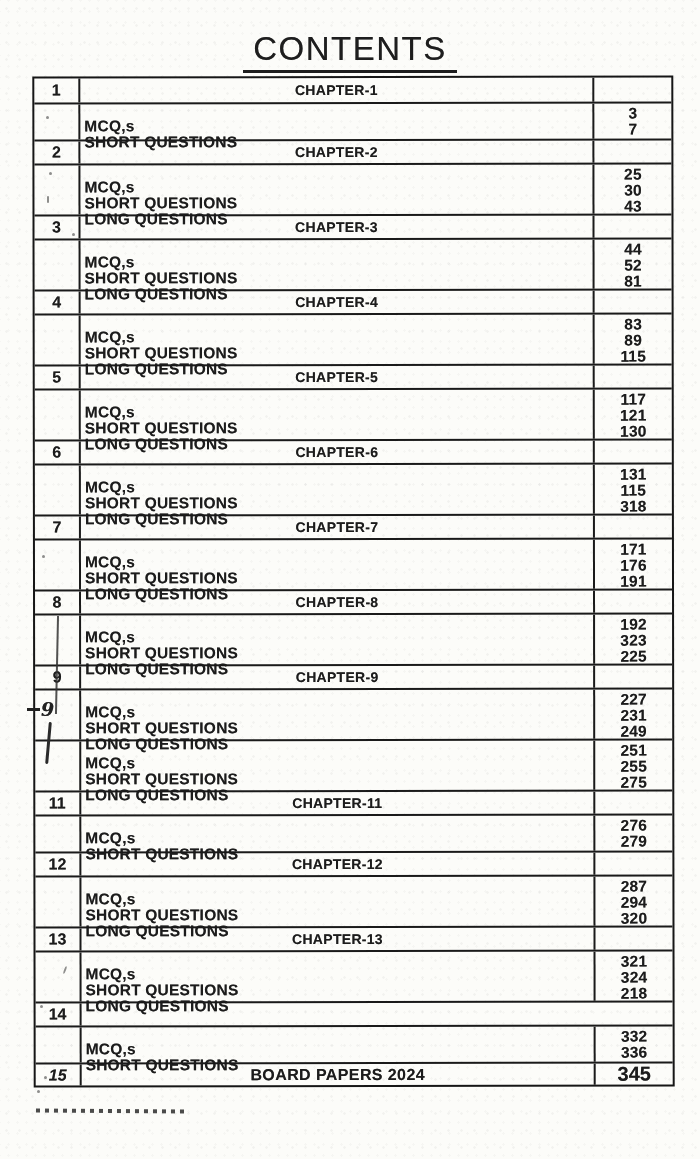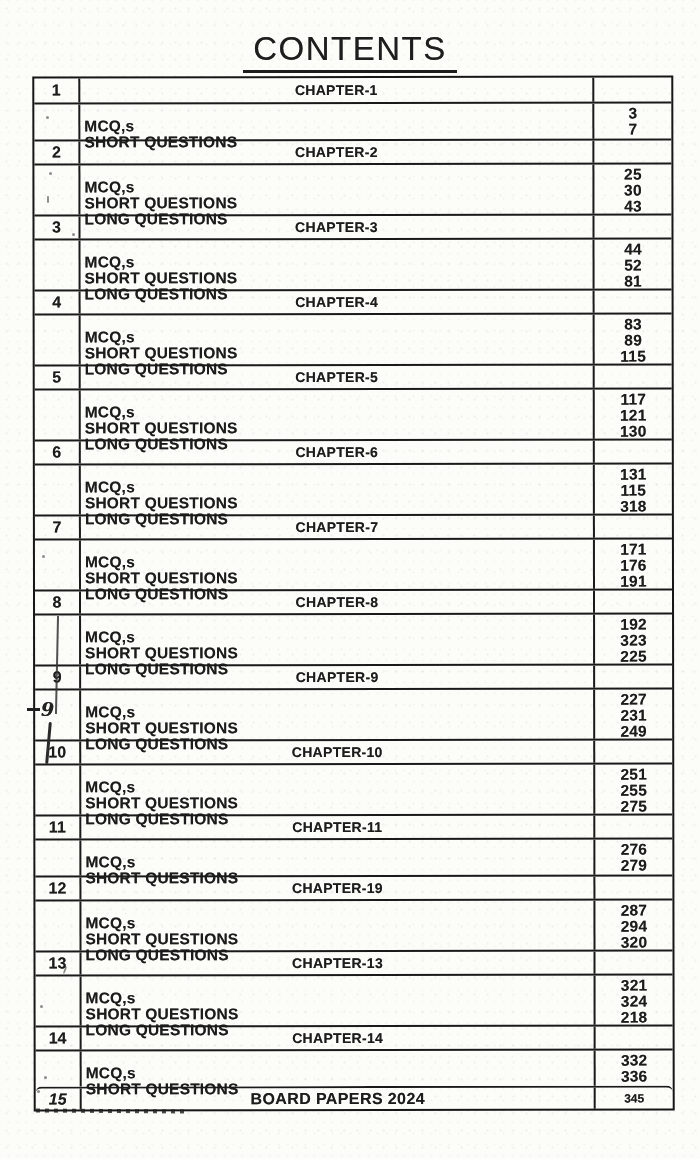--- a/index.html
+++ b/index.html
@@ -35,24 +35,24 @@
     font-weight:700;font-size:16px;box-sizing:border-box;
   }
   .c-mid{flex:1 1 auto;border-right:2.2px solid #1a1a1a;box-sizing:border-box;min-width:0;}
   .c-page{width:77px;flex:0 0 77px;box-sizing:border-box;}
   .hdr{height:24px;}
   .hdr .c-mid{display:flex;align-items:center;justify-content:center;font-weight:700;font-size:14px;letter-spacing:0.3px;}
   .content .c-mid{padding:14px 0 0 4px;}
   .content .c-page{padding-top:2px;}
   .line{line-height:16.1px;font-size:15.5px;font-weight:700;white-space:nowrap;letter-spacing:0.2px;}
   .c-page .line{text-align:center;}
-  .footer-row{height:23px;border-radius:6px;}
+  .footer-row{height:23px;}
   .footer-row .c-mid{display:flex;align-items:center;justify-content:center;font-weight:700;font-size:16px;letter-spacing:0.4px;}
   .footer-row .c-no{font-style:italic;}
-  .footer-row .c-page{display:flex;align-items:center;justify-content:center;font-weight:700;font-size:12px;}
+  .footer-row .c-page{display:flex;align-items:center;justify-content:center;font-weight:700;font-size:20px;}
   .txt{text-shadow:0 0 0.5px rgba(0,0,0,0.5);}
   
   .artifact{position:absolute;pointer-events:none;}
   .mark-nine{left:41px;top:698px;font-family:"DejaVu Serif",serif;font-style:italic;font-size:19px;font-weight:700;color:#222;}
   .mark-dash{left:27px;top:708px;width:13px;height:2.5px;background:#222;}
   .mark-squiggle{left:47px;top:722px;width:2.5px;height:42px;background:#2a2a2a;transform:rotate(5deg);border-radius:2px;}
   .mark-stroke{left:56px;top:616px;width:2px;height:98px;background:#333;opacity:0.85;transform:rotate(1.2deg);}
   .mark-dots-bottom{left:36px;top:1109px;width:150px;height:4px;
     background:repeating-linear-gradient(90deg,#1f1f1f 0 4px,transparent 4px 9px);
     opacity:0.8;transform:rotate(0.3deg);}
@@ -230,25 +230,20 @@
           <div class="line txt">MCQ,s</div>
           <div class="line txt">SHORT QUESTIONS</div>
           <div class="line txt">LONG QUESTIONS</div>
         </div>
         <div class="c-page">
           <div class="line txt">227</div>
           <div class="line txt">231</div>
           <div class="line txt">249</div>
         </div>
       </div>
-      <div class="row hdr">
-        <div class="c-no txt">10</div>
-        <div class="c-mid txt">CHAPTER-10</div>
-        <div class="c-page"></div>
-      </div>
       <div class="row content" style="height: 51px;">
         <div class="c-no"></div>
         <div class="c-mid">
           <div class="line txt">MCQ,s</div>
           <div class="line txt">SHORT QUESTIONS</div>
           <div class="line txt">LONG QUESTIONS</div>
         </div>
         <div class="c-page">
           <div class="line txt">251</div>
           <div class="line txt">255</div>
@@ -266,21 +261,21 @@
           <div class="line txt">MCQ,s</div>
           <div class="line txt">SHORT QUESTIONS</div>
         </div>
         <div class="c-page">
           <div class="line txt">276</div>
           <div class="line txt">279</div>
         </div>
       </div>
       <div class="row hdr">
         <div class="c-no txt">12</div>
-        <div class="c-mid txt">CHAPTER-19</div>
+        <div class="c-mid txt">CHAPTER-12</div>
         <div class="c-page"></div>
       </div>
       <div class="row content" style="height: 51px;">
         <div class="c-no"></div>
         <div class="c-mid">
           <div class="line txt">MCQ,s</div>
           <div class="line txt">SHORT QUESTIONS</div>
           <div class="line txt">LONG QUESTIONS</div>
         </div>
         <div class="c-page">
@@ -302,21 +297,20 @@
           <div class="line txt">LONG QUESTIONS</div>
         </div>
         <div class="c-page">
           <div class="line txt">321</div>
           <div class="line txt">324</div>
           <div class="line txt">218</div>
         </div>
       </div>
       <div class="row hdr">
         <div class="c-no txt">14</div>
-        <div class="c-mid txt">CHAPTER-14</div>
         <div class="c-page"></div>
       </div>
       <div class="row content" style="height: 37px;">
         <div class="c-no"></div>
         <div class="c-mid">
           <div class="line txt">MCQ,s</div>
           <div class="line txt">SHORT QUESTIONS</div>
         </div>
         <div class="c-page">
           <div class="line txt">332</div>

